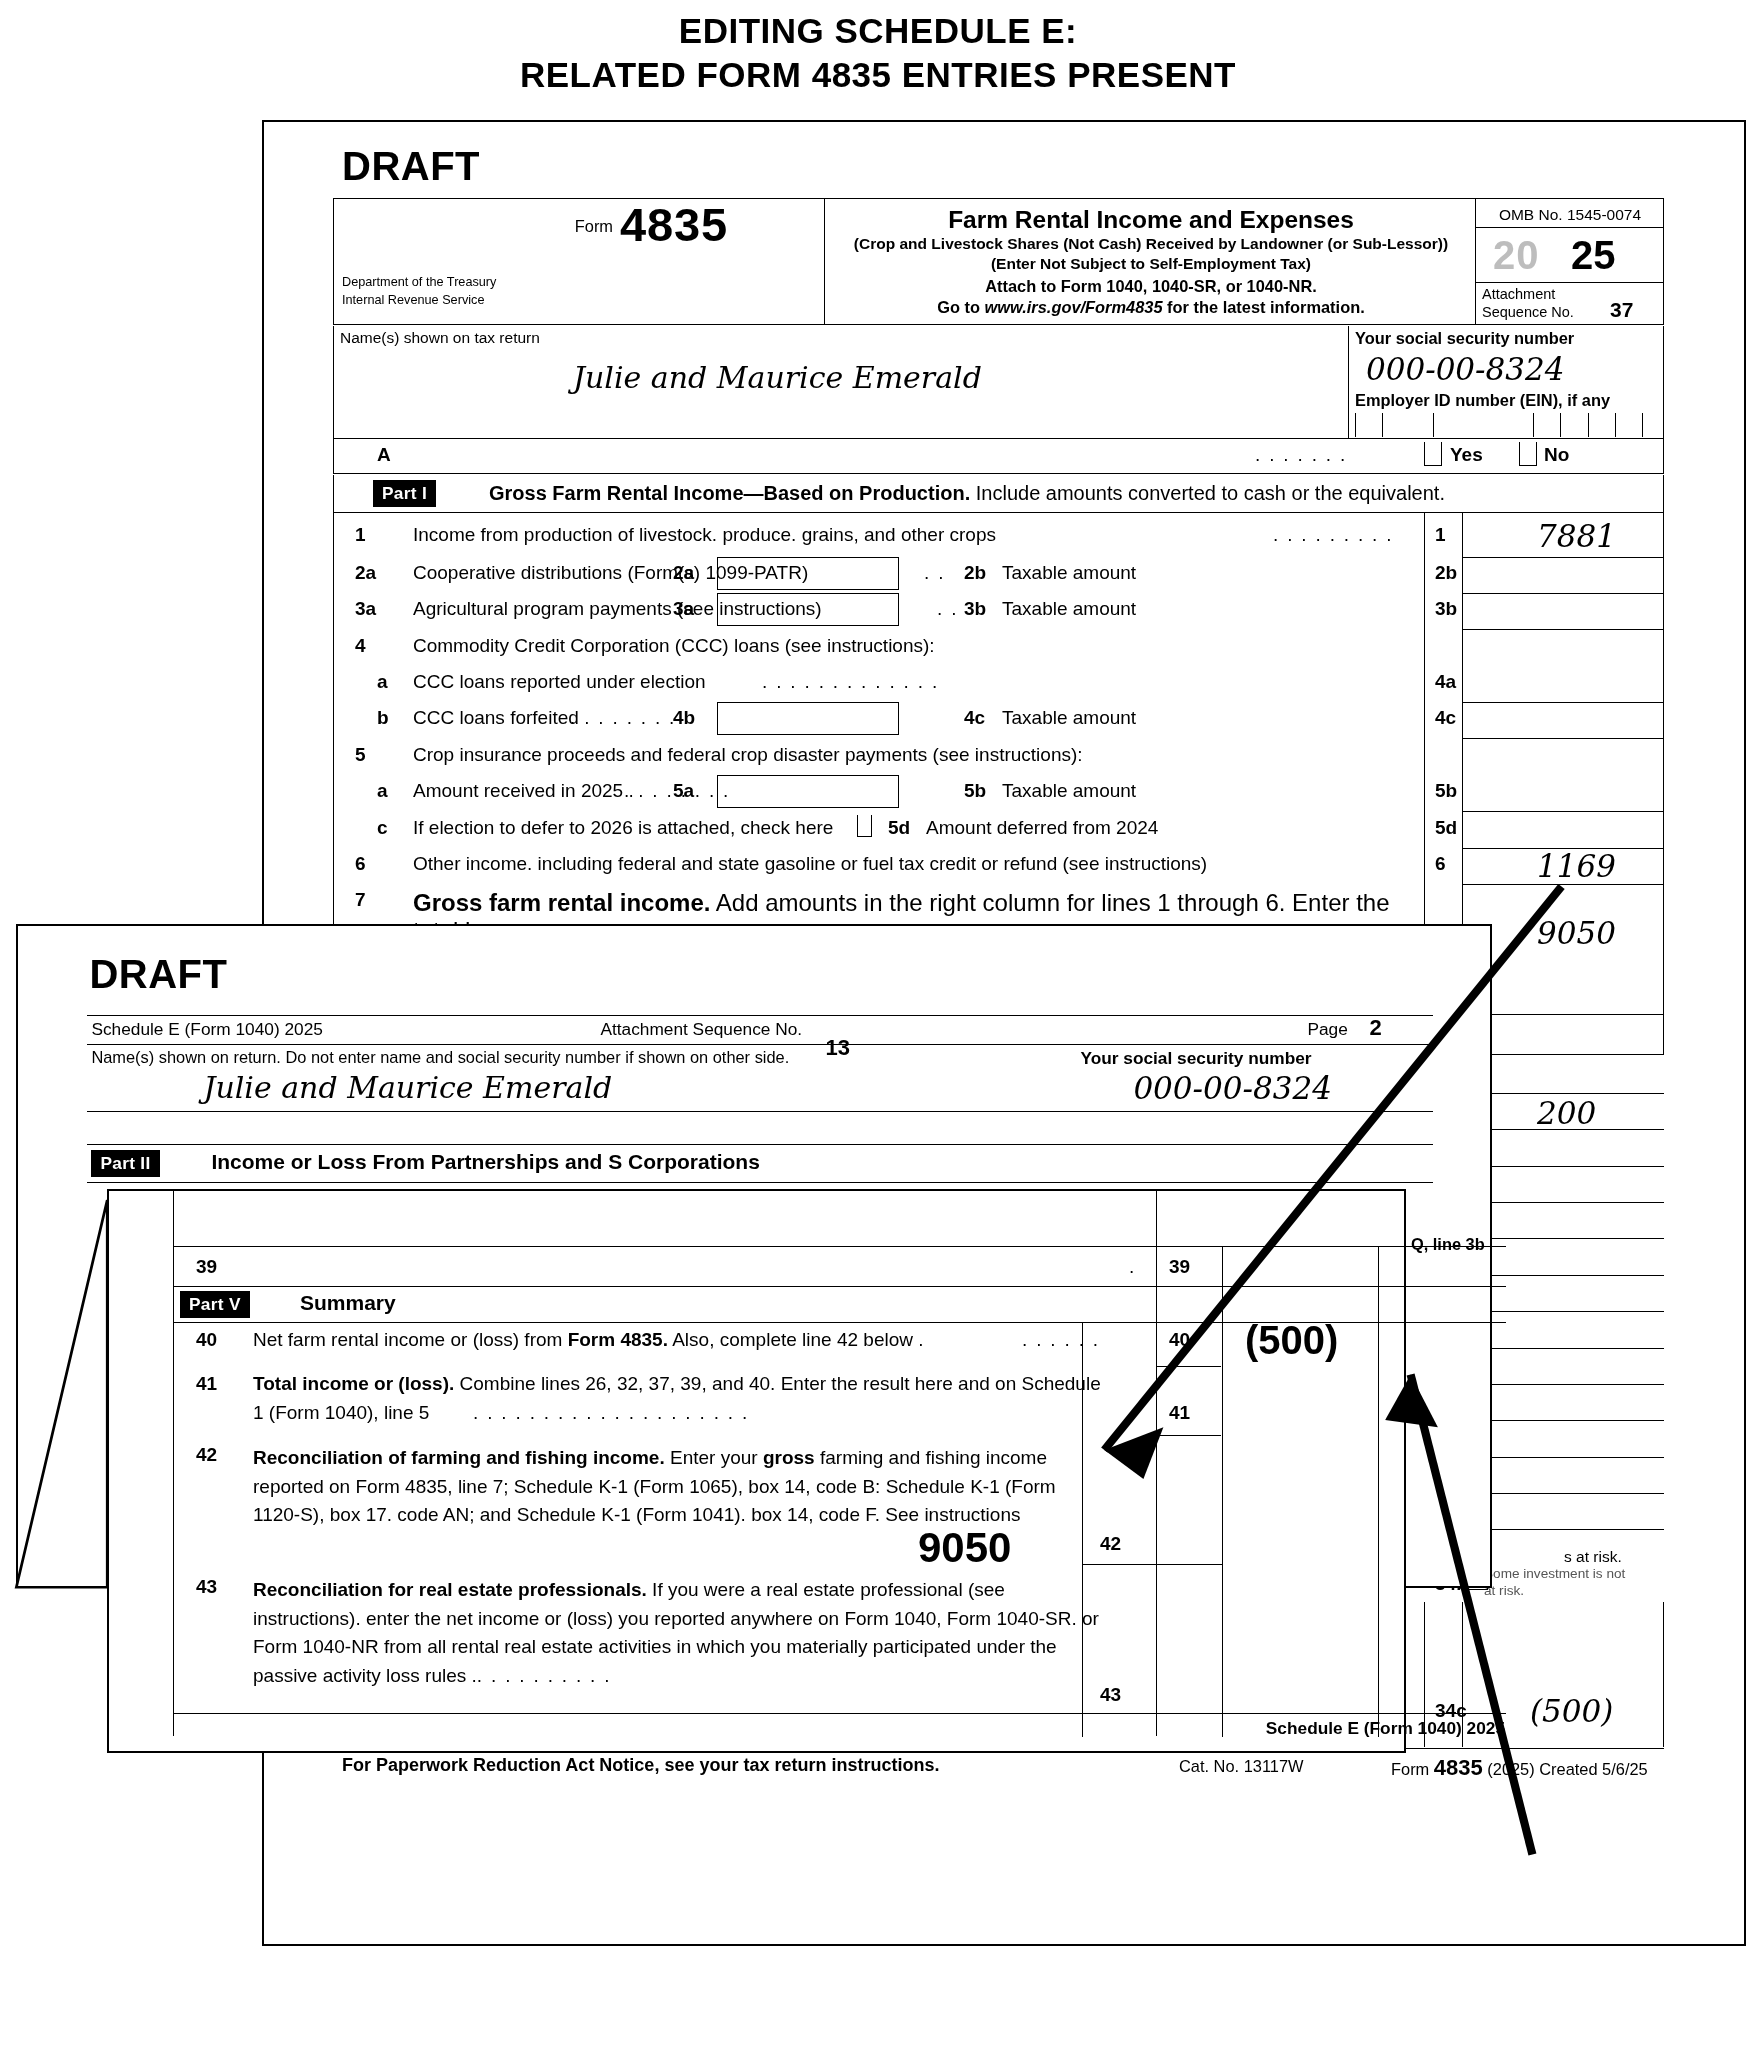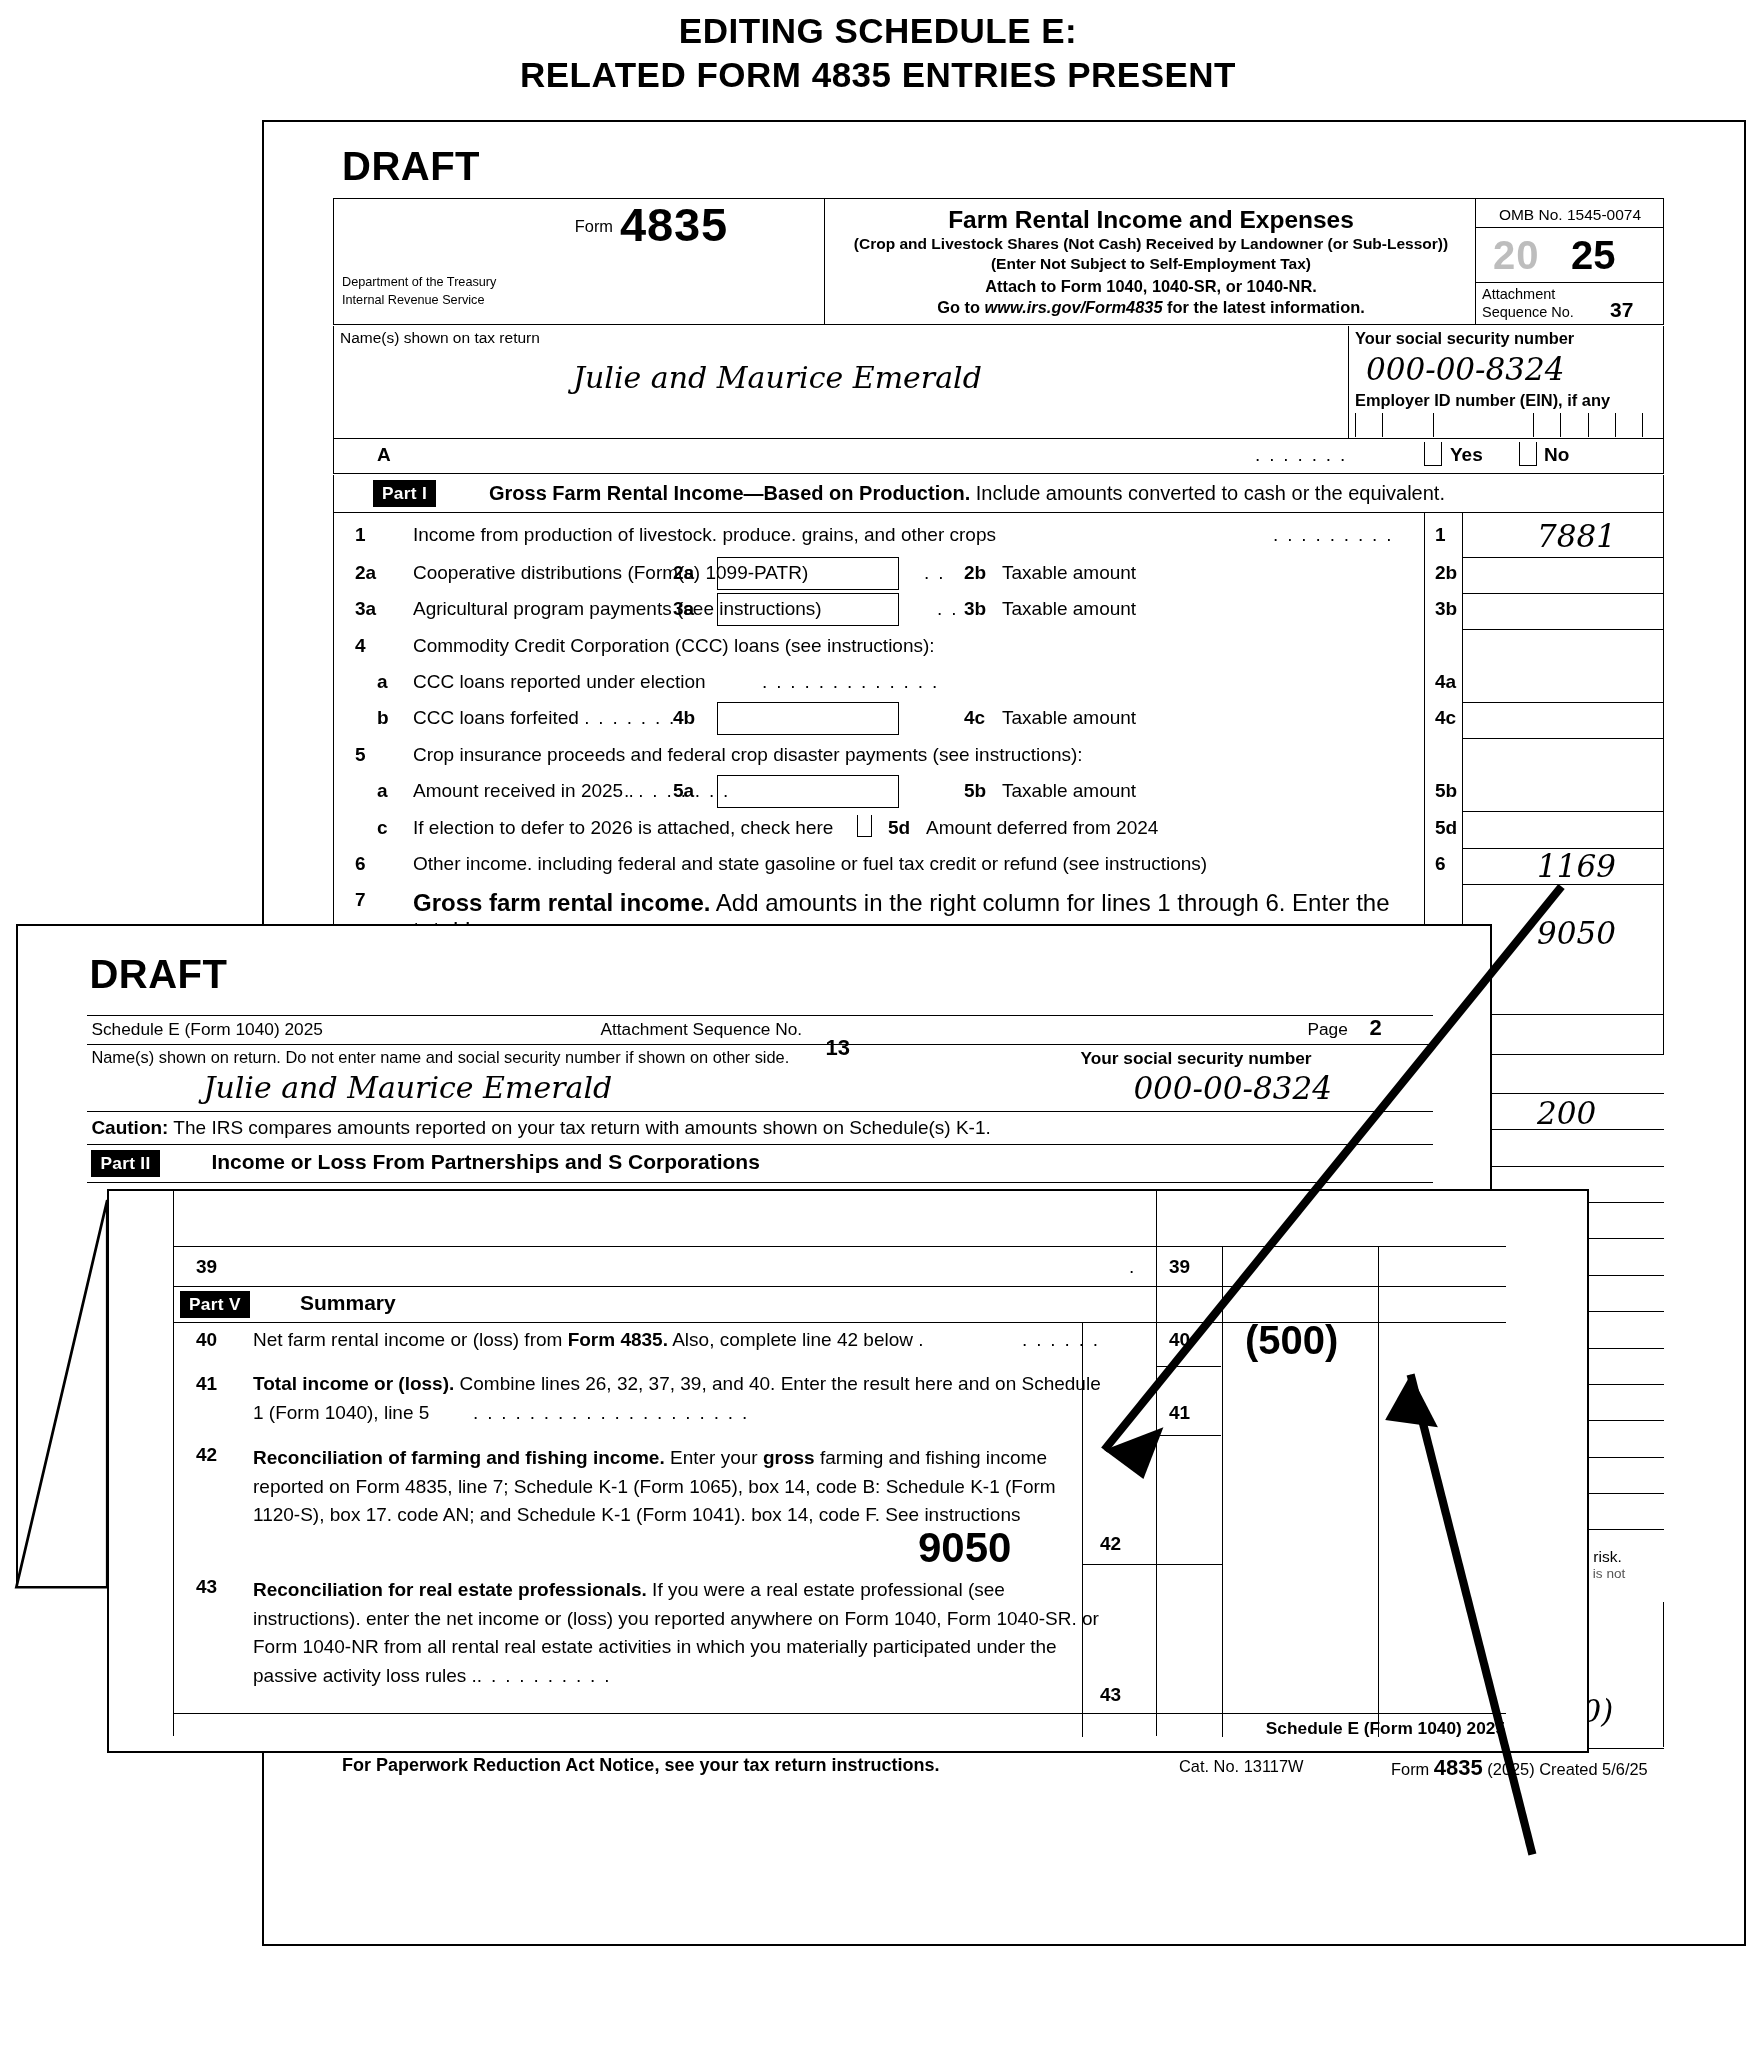--- a/index.html
+++ b/index.html
@@ -93,21 +93,21 @@
     left: 16.4px;
     top: 924px;
     width: 1476px;
     height: 664px;
   }
 
   
   #sheetPartV {
     left: 107px;
     top: 1189px;
-    width: 1482px;
+    width: 1299px;
     height: 564px;
   }
 
   
   .thinrule {
     position: absolute;
     border-top: 1.4px solid #000;
   }
 
   
@@ -375,23 +375,20 @@
     <div class="abs" style="left:1289px; top:93px; font-size:17.3px;">Page</div>
     <div class="abs b" style="left:1351px; top:89px; font-size:22px;">2</div>
 
     <div class="abs hline" style="left:69px; top:118px; width:1346px;"></div>
     <div class="abs" style="left:73px; top:122px; font-size:16.4px;">Name(s) shown on return. Do not enter name and social security number if shown on other side.</div>
     <div class="abs b" style="left:1062px; top:122px; font-size:17.3px;">Your social security number</div>
     <div class="abs script" style="left:185px; top:144px;">Julie and Maurice Emerald</div>
     <div class="abs hand" style="left:1115px; top:144px; font-size:31px;">000-00-8324</div>
 
     <div class="abs hline" style="left:69px; top:185px; width:1346px;"></div>
-    <div class="abs" style="left:73px; top:191px; font-size:19px;">
-      <span class="b">Caution:</span><span> The IRS compares amounts reported on your tax return with amounts shown on Schedule(s) K-1.</span>
-    </div>
 
     <div class="abs hline" style="left:69px; top:218px; width:1346px;"></div>
     <div class="abs" style="left:73px; top:224px;">
       <span class="part-tag">Part II</span>
     </div>
     <div class="abs b" style="left:193px; top:224px; font-size:21px;">Income or Loss From Partnerships and S Corporations</div>
 
     <div class="abs hline" style="left:69px; top:256px; width:1346px;"></div>
     <div class="abs" style="left:178px; top:262px; width:1200px; font-size:17.3px; line-height:1.4;">
       <span class="b">Note:</span><span> If you report a loss, receive a distribution, dispose of stock, or receive a loan repayment from an S corporation, you </span><span class="b">must</span><span> check</span>

